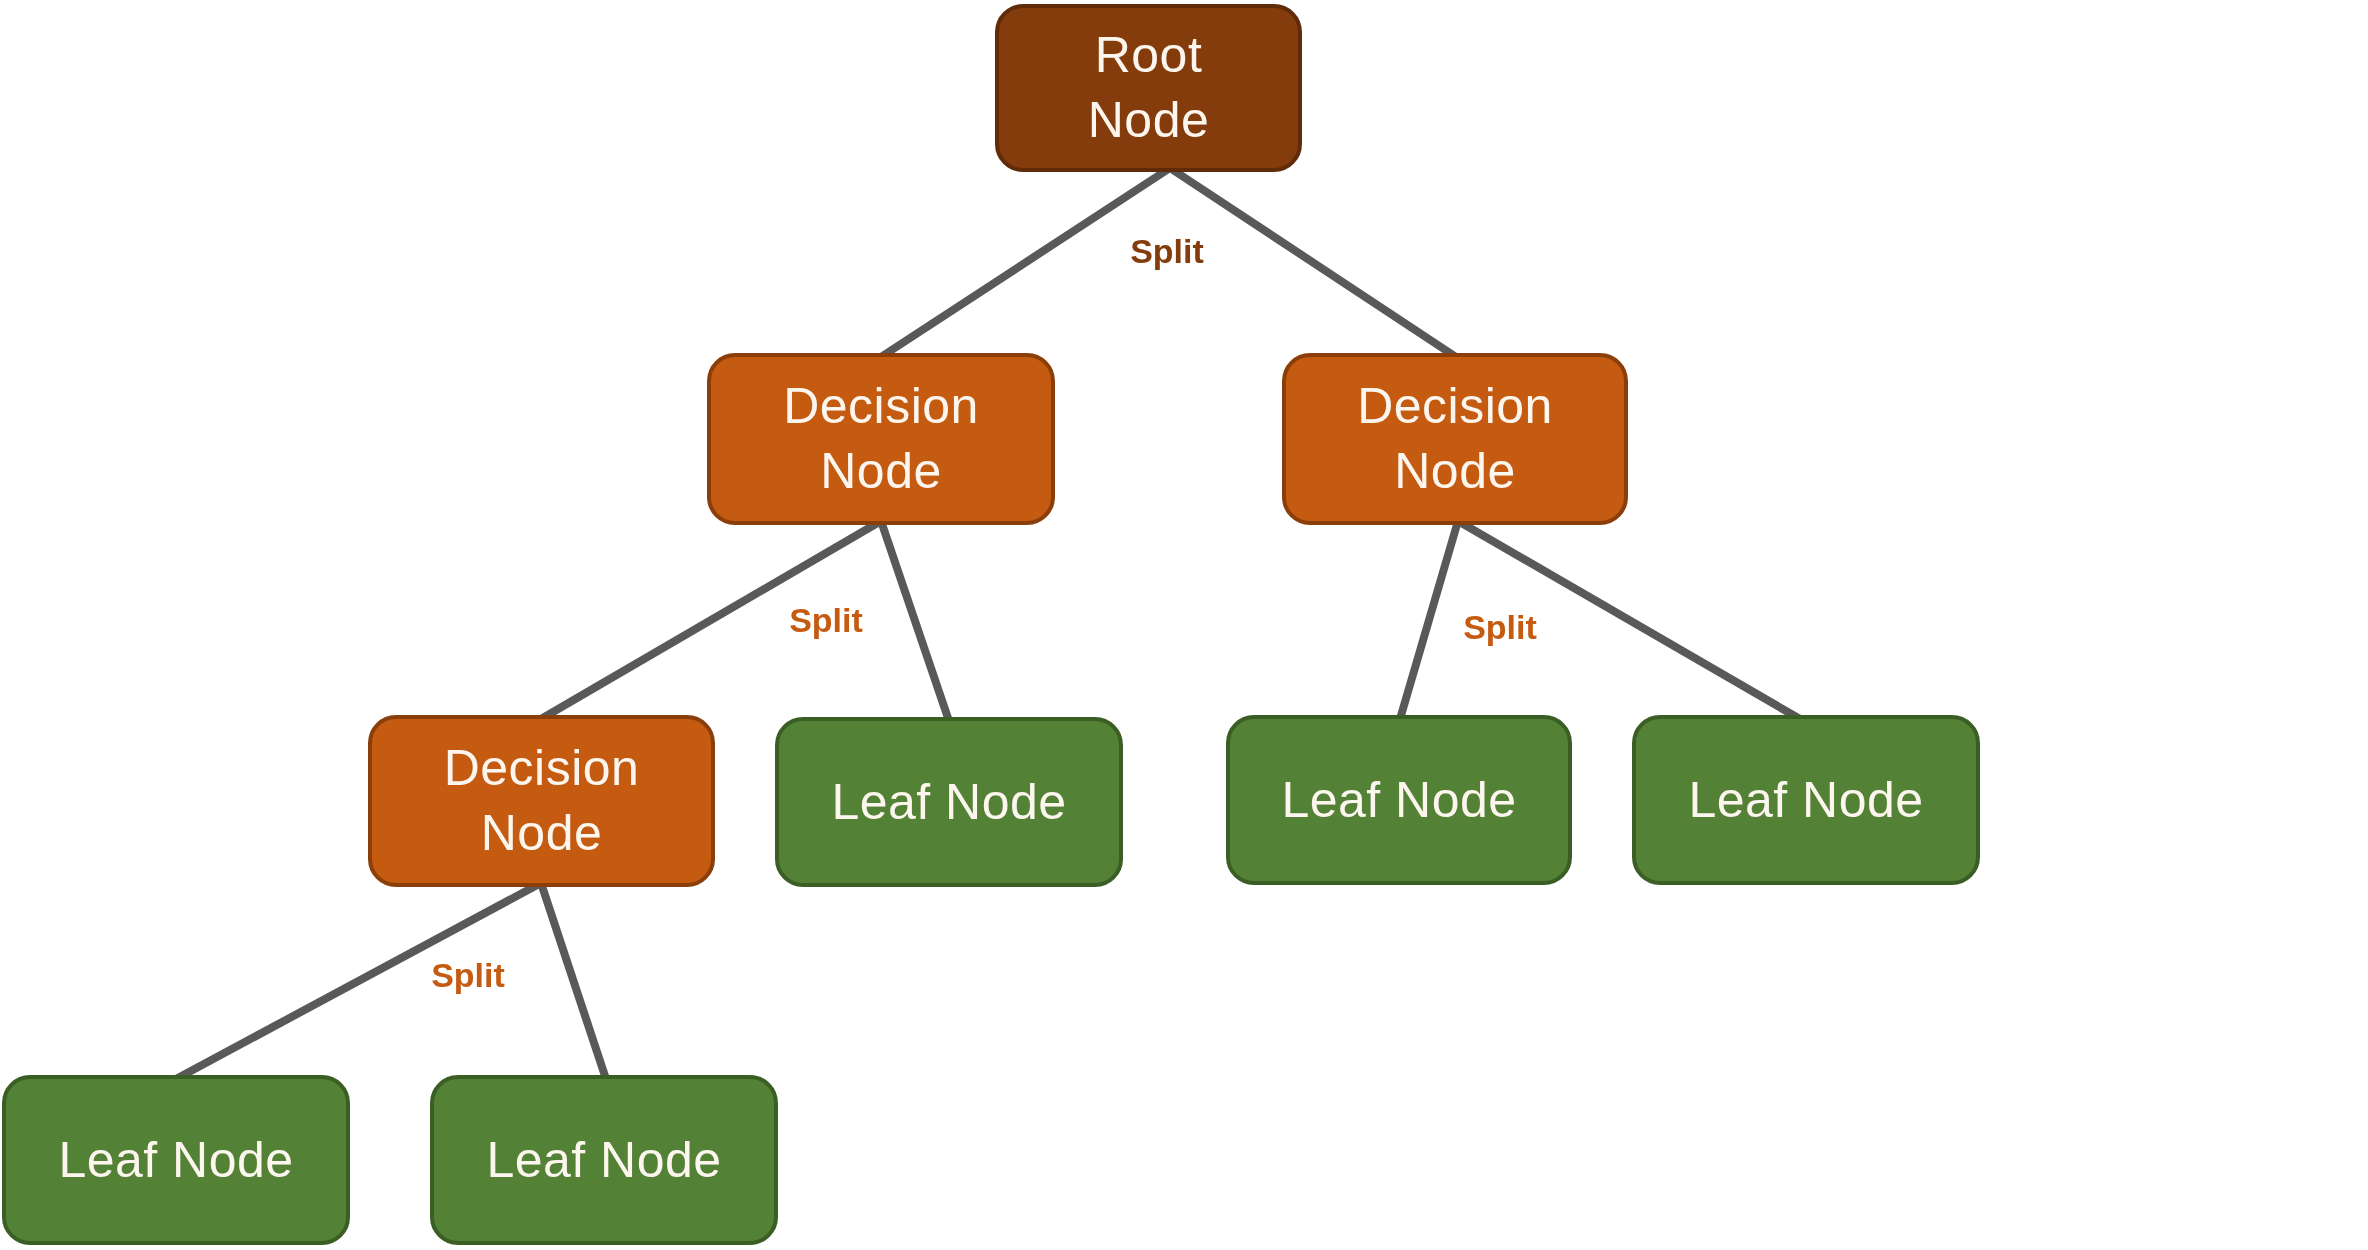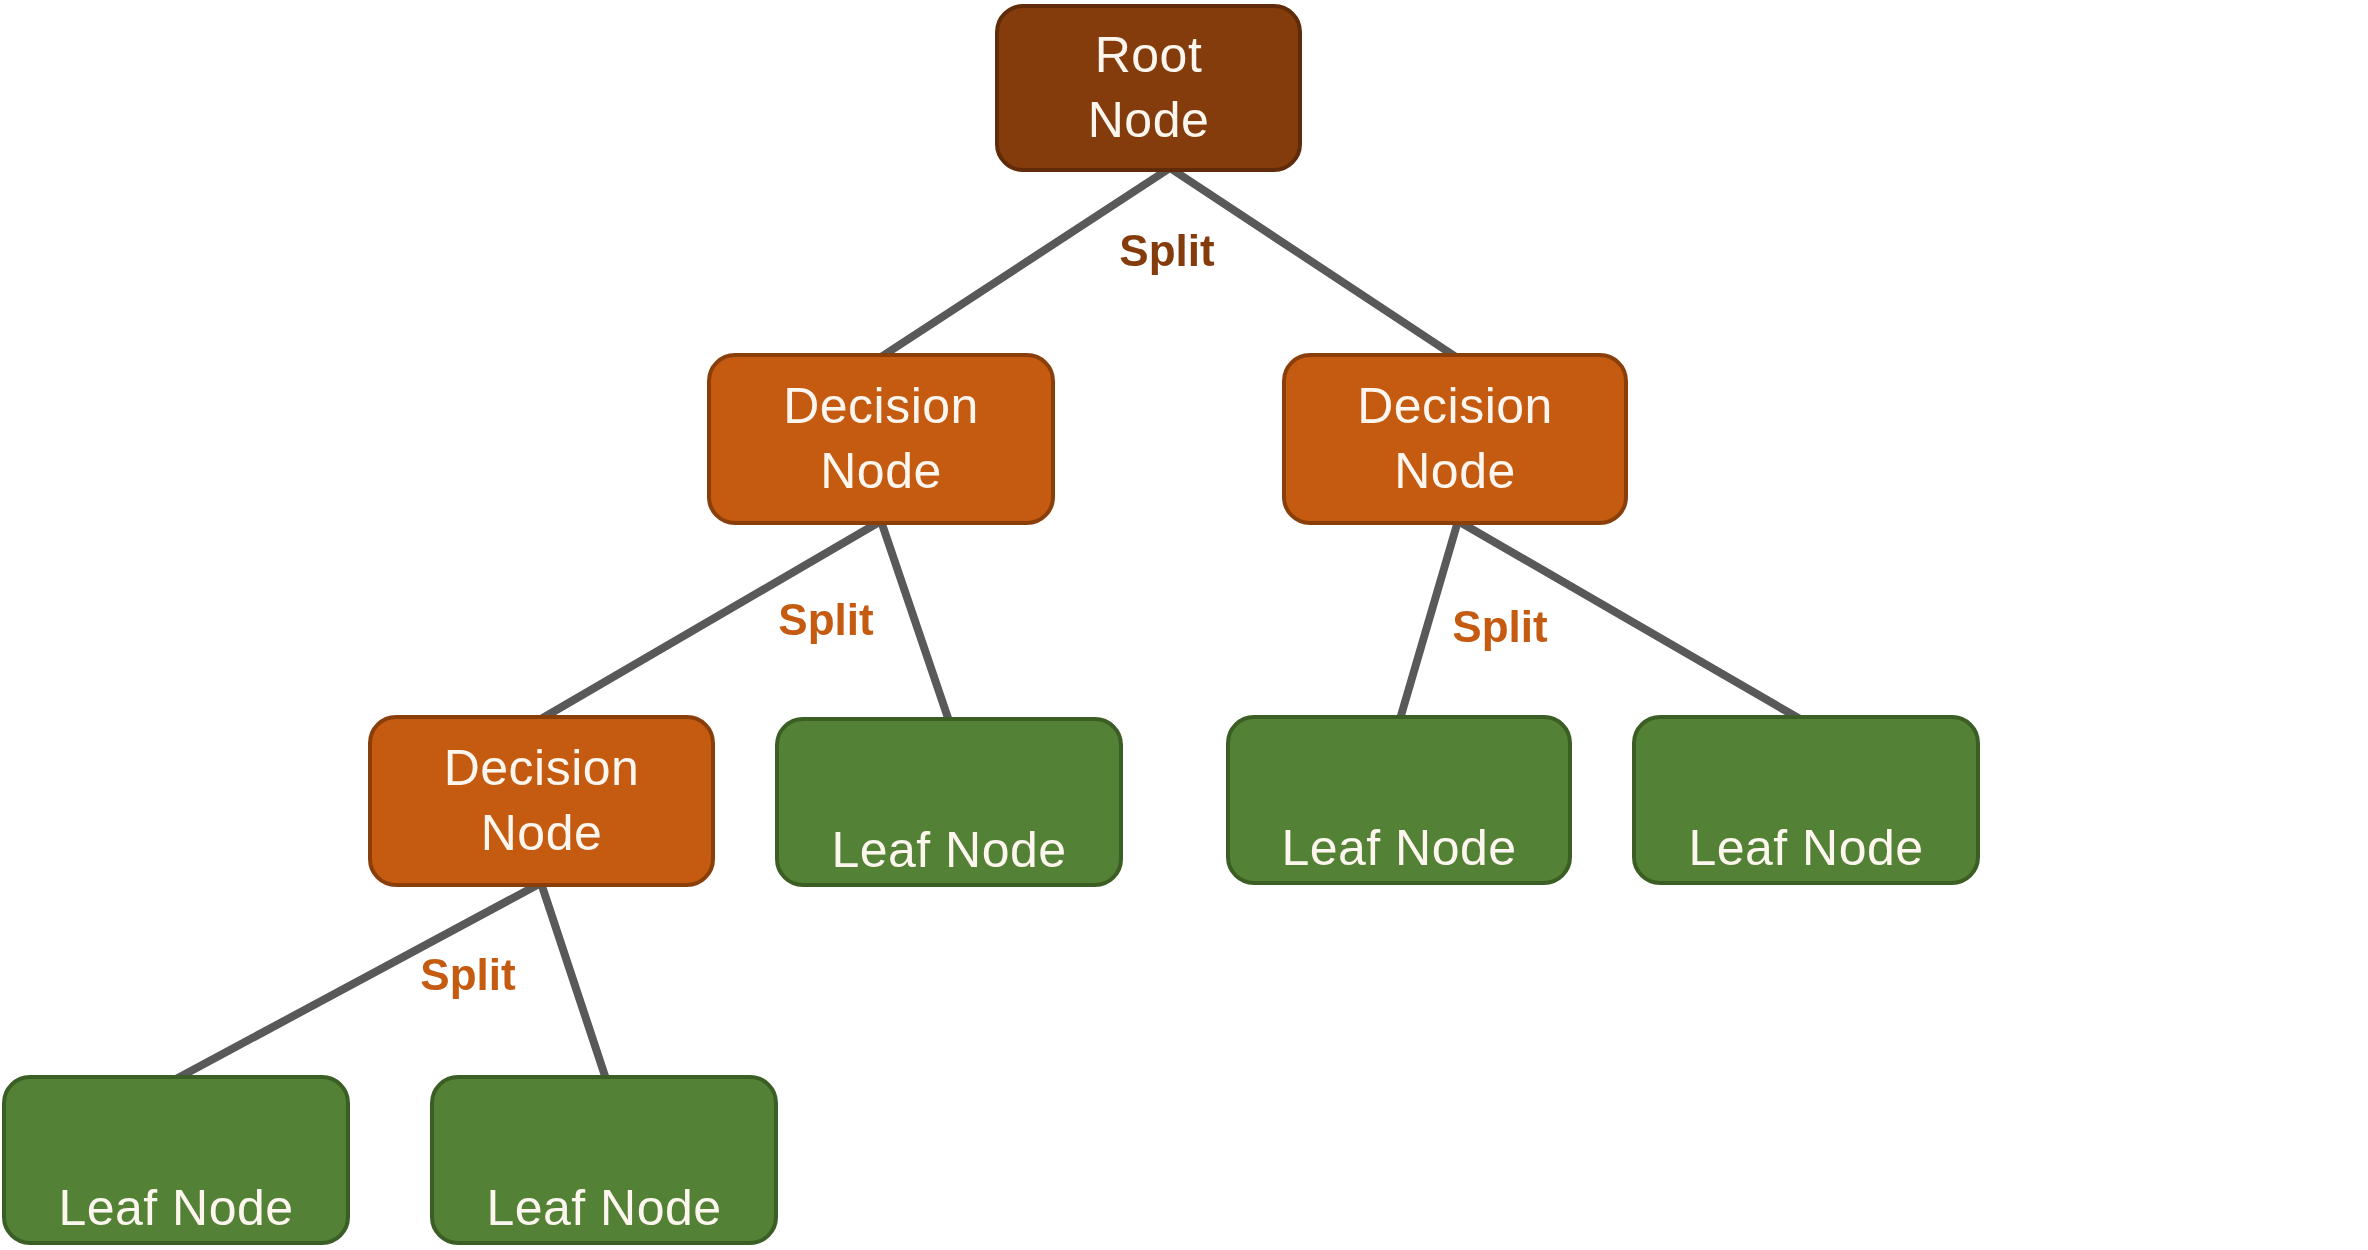--- a/index.html
+++ b/index.html
@@ -46,26 +46,25 @@
     background: var(--root_fill, #843C0C);
     border: 4px solid var(--root_border, #5F2B08);
   }
   .node.decision {
     background: var(--decision_fill, #C55A11);
     border: 4px solid var(--decision_border, #8A3F0B);
   }
   .node.leaf {
     background: var(--leaf_fill, #538135);
     border: 4px solid var(--leaf_border, #3B5E25);
-    justify-content: flex-end;
   }
   .edge-label {
     position: absolute;
     transform: translate(-50%, -50%);
-    font-size: 44px;
+    font-size: 34px;
     font-weight: bold;
     white-space: nowrap;
   }
   .edge-label.brown { color: var(--split_root, #843C0C); }
   .edge-label.orange { color: var(--split_decision, #C55A11); }
 
   
   #node-root   { left:  995px; top:    4px; width: 307px; height: 168px; }
   #node-d1     { left:  707px; top:  353px; width: 348px; height: 172px; }
   #node-d2     { left: 1282px; top:  353px; width: 346px; height: 172px; }

